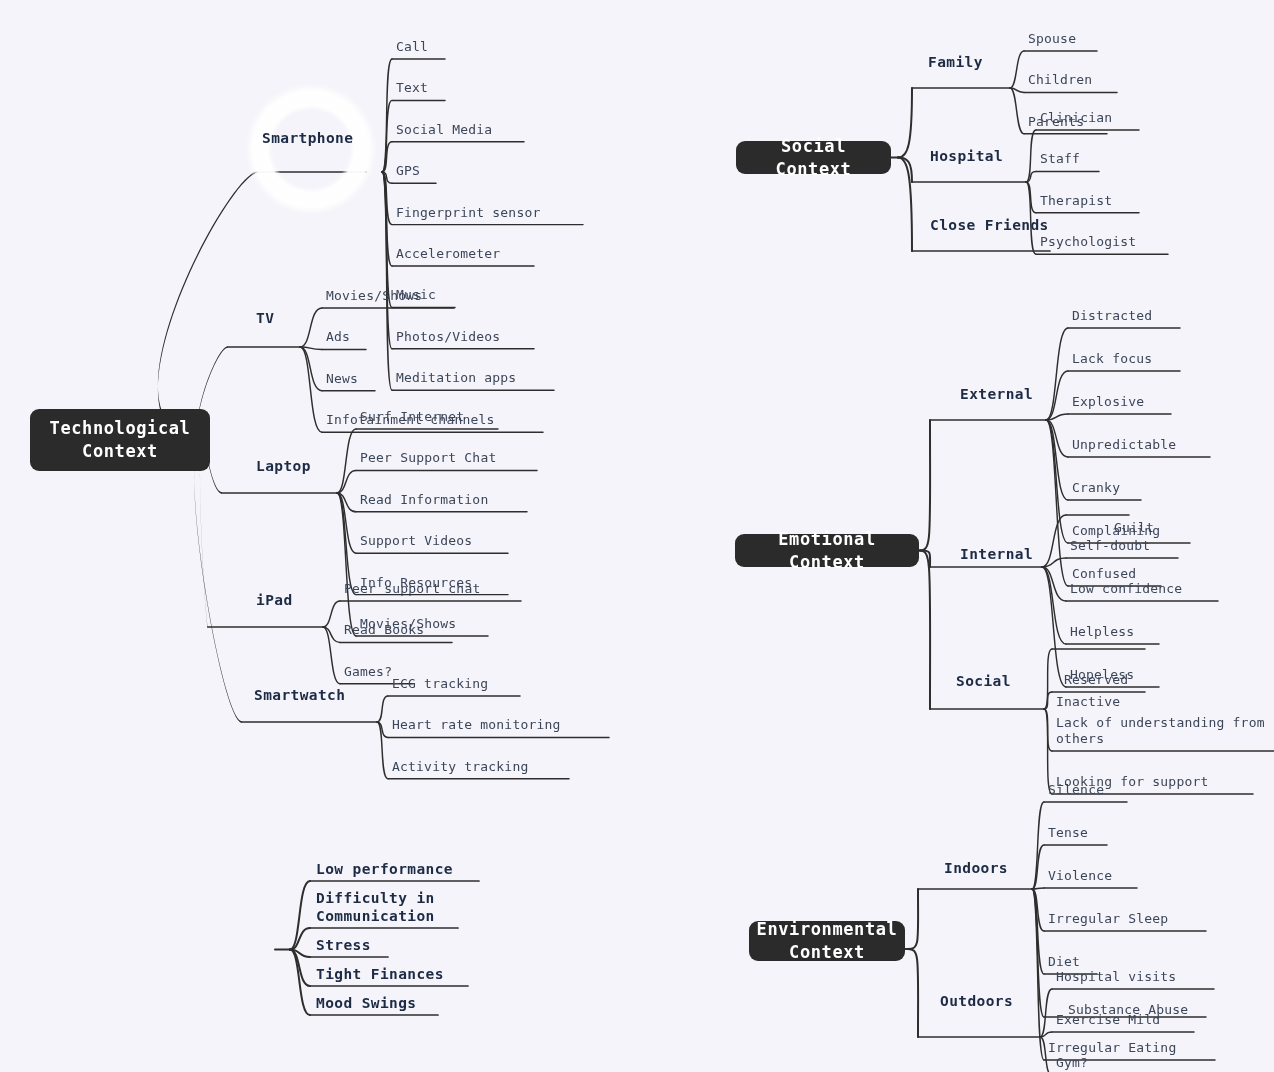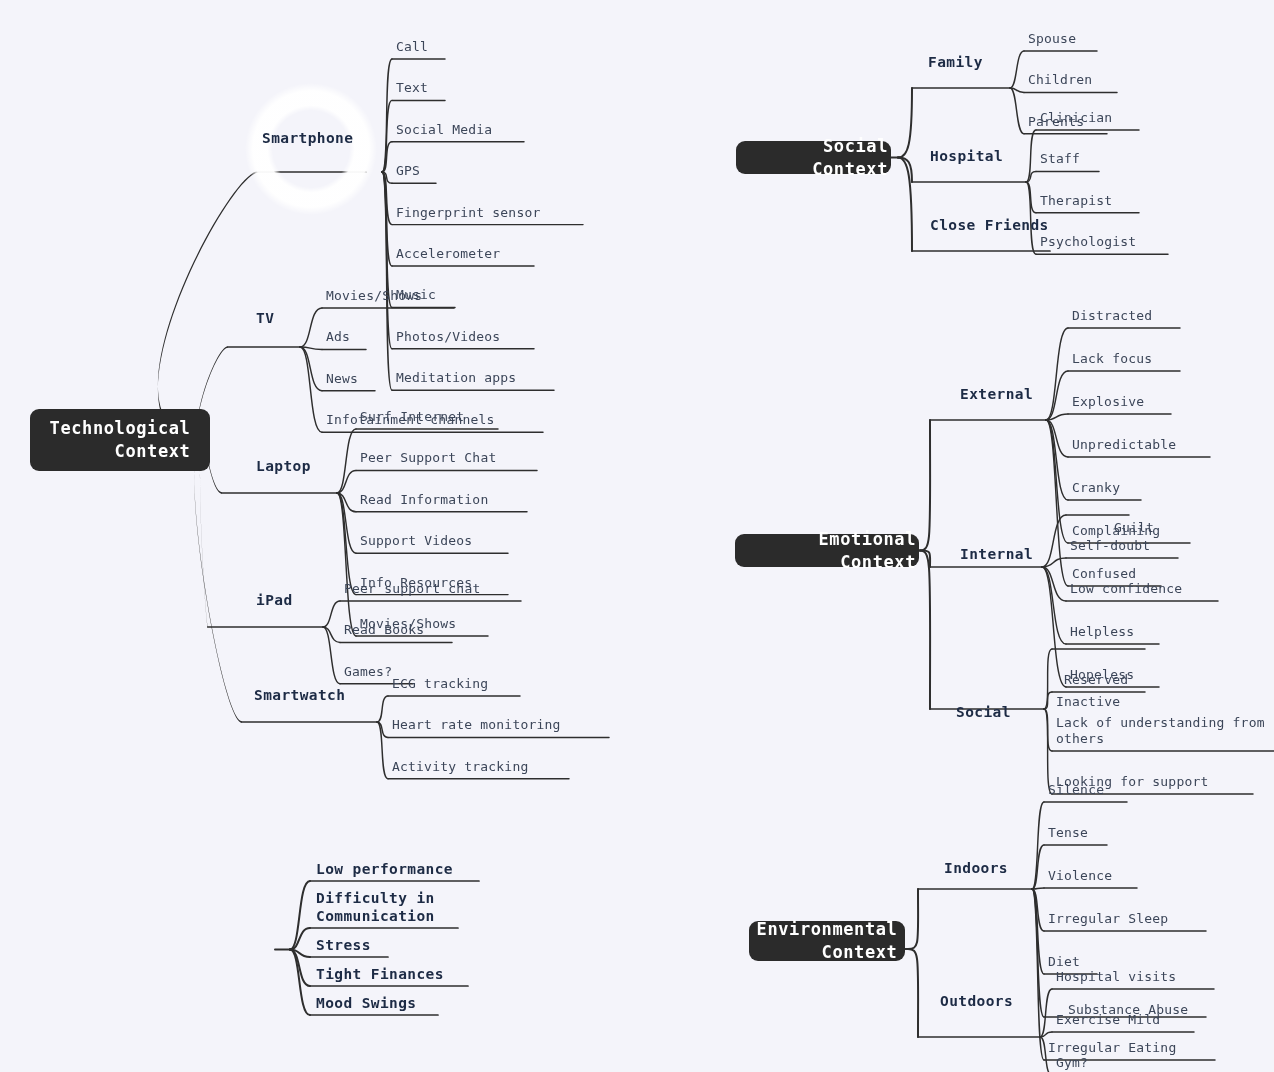--- a/index.html
+++ b/index.html
@@ -31,26 +31,26 @@
   
   .root-node {
     position: absolute;
     background: #2b2b2b;
     color: #ffffff;
     border-radius: 9px;
     font-weight: bold;
     font-size: 17px;
     letter-spacing: 0.6px;
     line-height: 23px;
-    text-align: right;
+    text-align: center;
     display: flex;
     align-items: center;
     justify-content: center;
     box-sizing: border-box;
-    padding: 7px 3px;
+    padding: 7px 9px;
     white-space: pre-line;
   }
 
   
   .mid-node {
     position: absolute;
     color: #1d2b45;
     font-weight: bold;
     font-size: 14.5px;
     letter-spacing: 0.4px;
@@ -300,21 +300,21 @@
     <div class="leaf-node" style="left: 1072px; top: 437px;">Unpredictable</div>
     <div class="leaf-node" style="left: 1072px; top: 480px;">Cranky</div>
     <div class="leaf-node" style="left: 1072px; top: 523px;">Complaining</div>
     <div class="leaf-node" style="left: 1072px; top: 566px;">Confused</div>
     <div class="mid-node" style="left: 960px; top: 545px;">Internal</div>
     <div class="leaf-node" style="left: 1070px; top: 520px; margin-left: 44px;">Guilt</div>
     <div class="leaf-node" style="left: 1070px; top: 538px;">Self-doubt</div>
     <div class="leaf-node" style="left: 1070px; top: 581px;">Low confidence</div>
     <div class="leaf-node" style="left: 1070px; top: 624px;">Helpless</div>
     <div class="leaf-node" style="left: 1070px; top: 667px;">Hopeless</div>
-    <div class="mid-node" style="left: 956px; top: 672px; margin-top: 31px;">Social</div>
+    <div class="mid-node" style="left: 956px; top: 672px;">Social</div>
     <div class="leaf-node" style="left: 1056px; top: 654px; margin-top: 40px;">Inactive</div>
     <div class="leaf-node" style="left: 1056px; top: 672px; padding-left: 8px;">Reserved</div>
     <div class="leaf-node" style="left: 1056px; top: 715px;">Lack of understanding from
 others</div>
     <div class="leaf-node" style="left: 1056px; top: 774px;">Looking for support</div>
     <div class="mid-node" style="left: 944px; top: 859px;">Indoors</div>
     <div class="leaf-node" style="left: 1048px; top: 782px;">Silence</div>
     <div class="leaf-node" style="left: 1048px; top: 825px;">Tense</div>
     <div class="leaf-node" style="left: 1048px; top: 868px;">Violence</div>
     <div class="leaf-node" style="left: 1048px; top: 911px;">Irregular Sleep</div>

